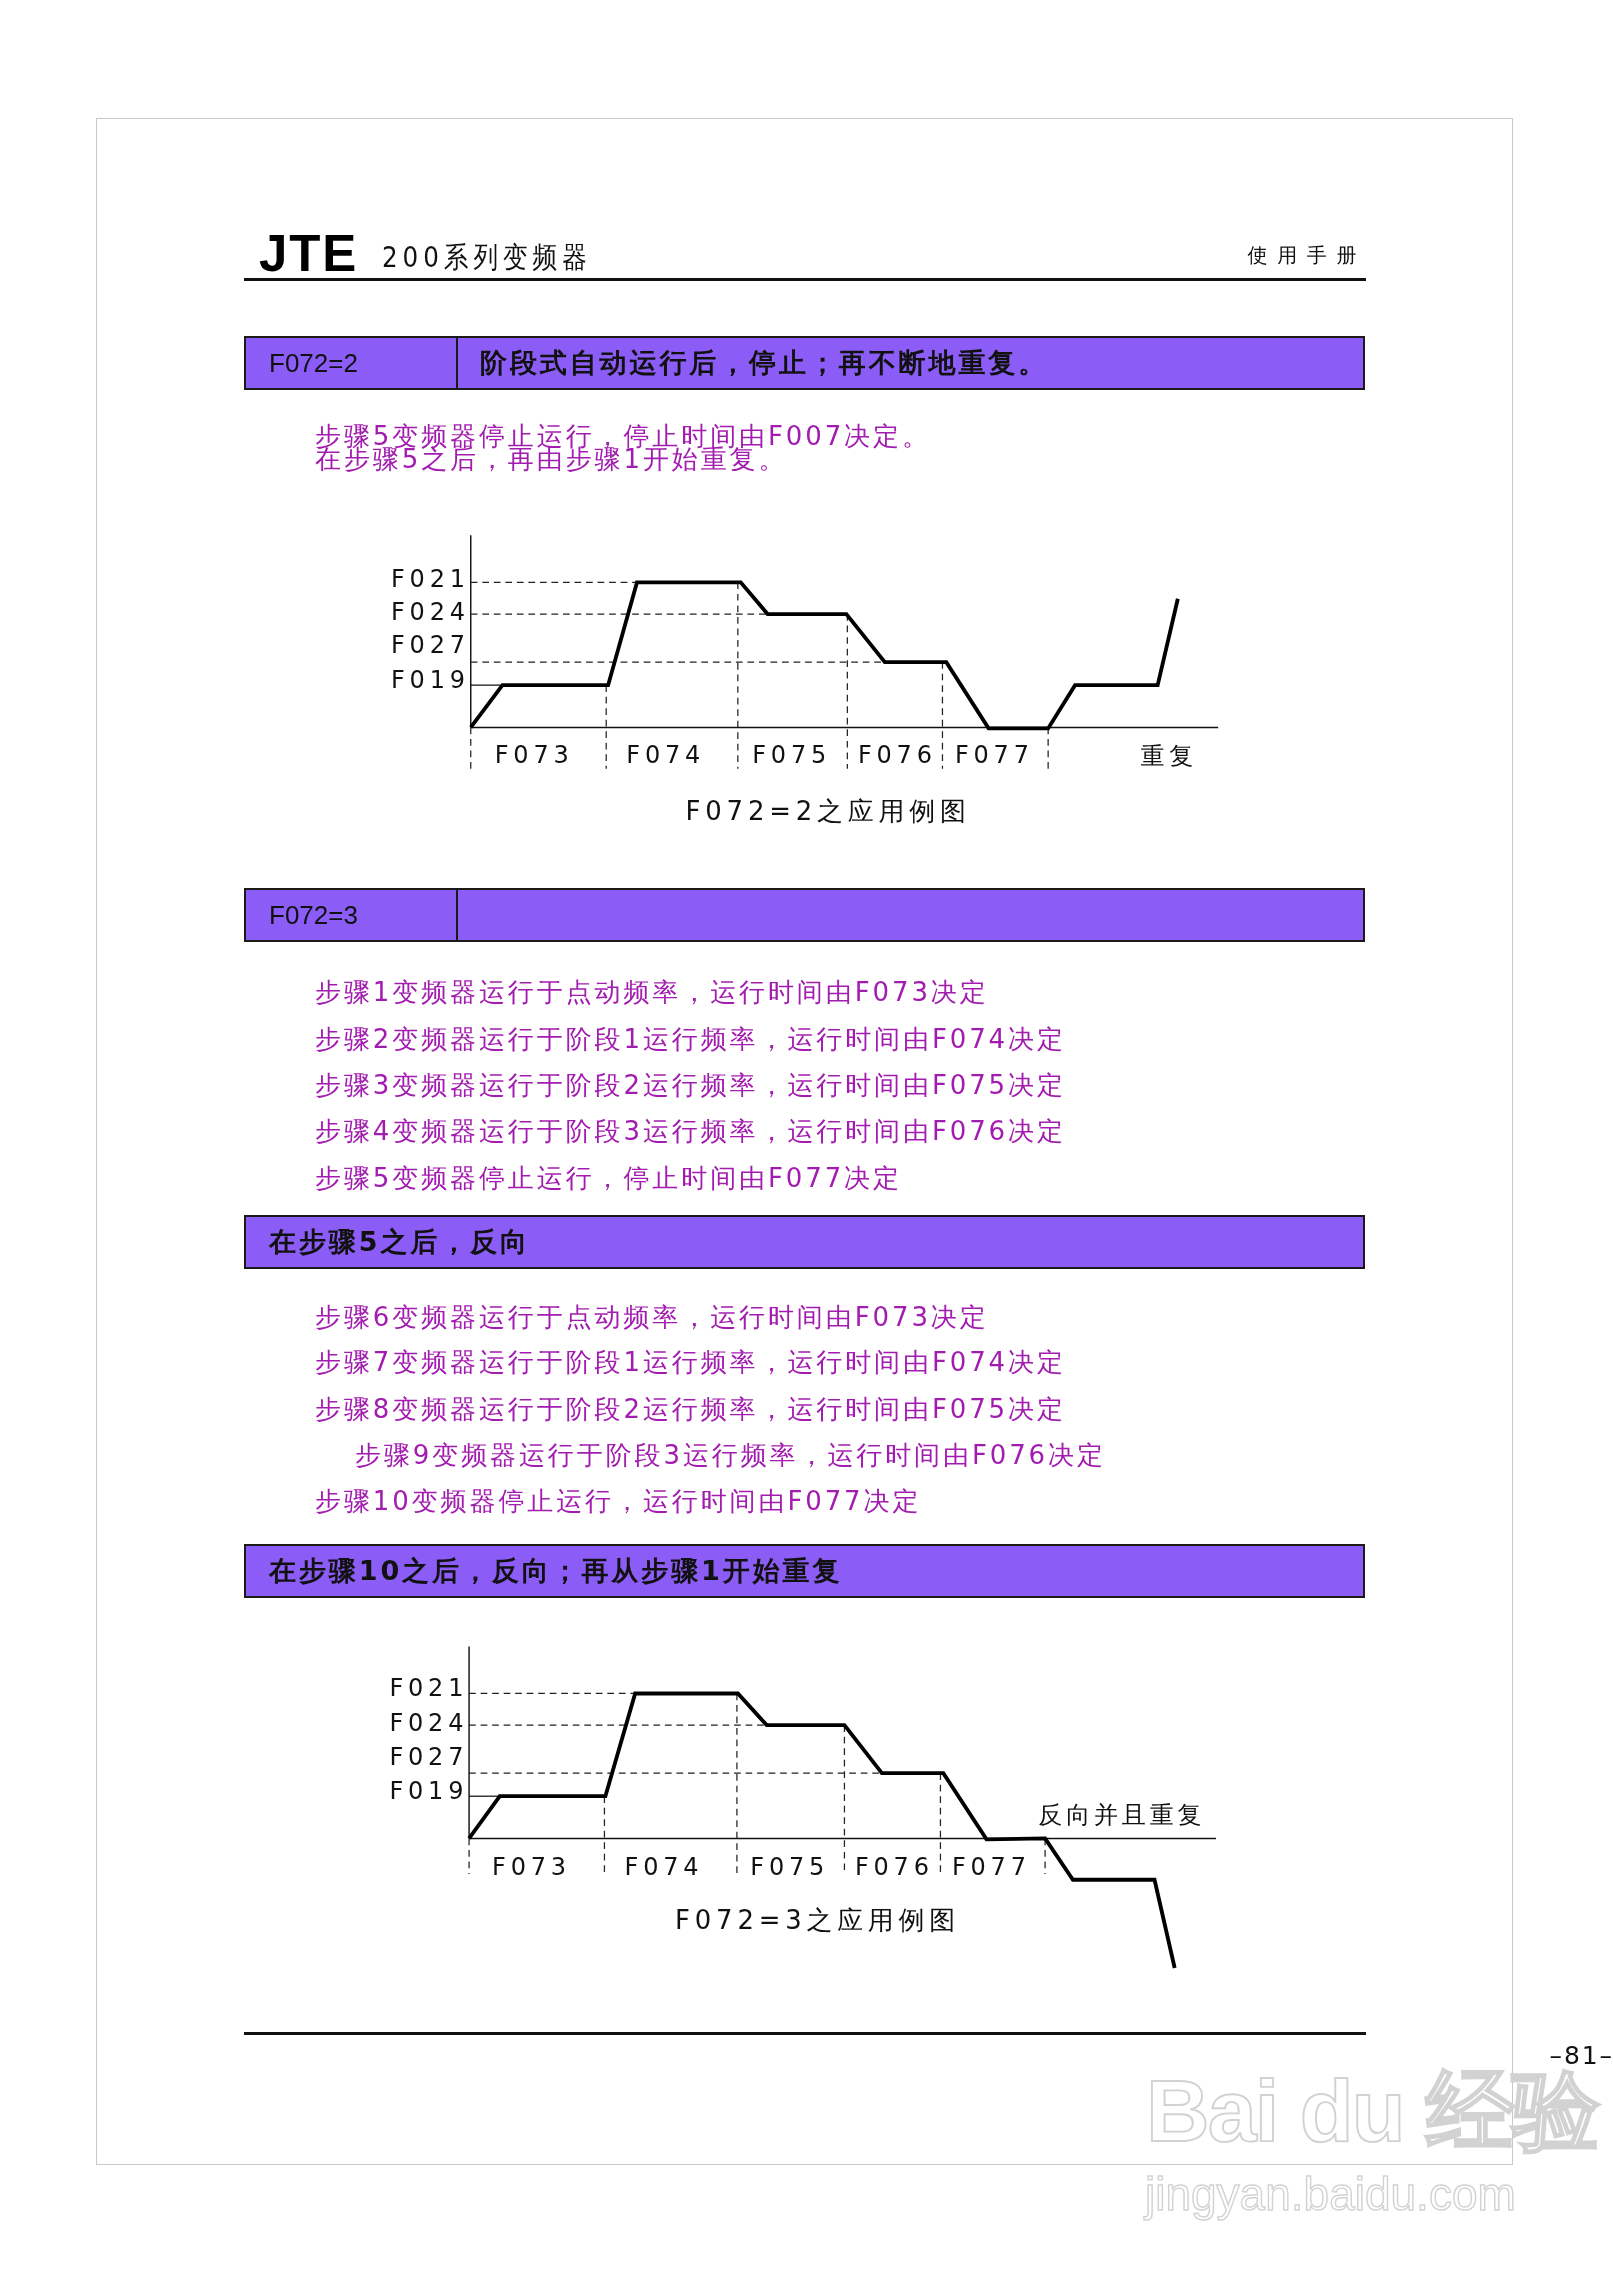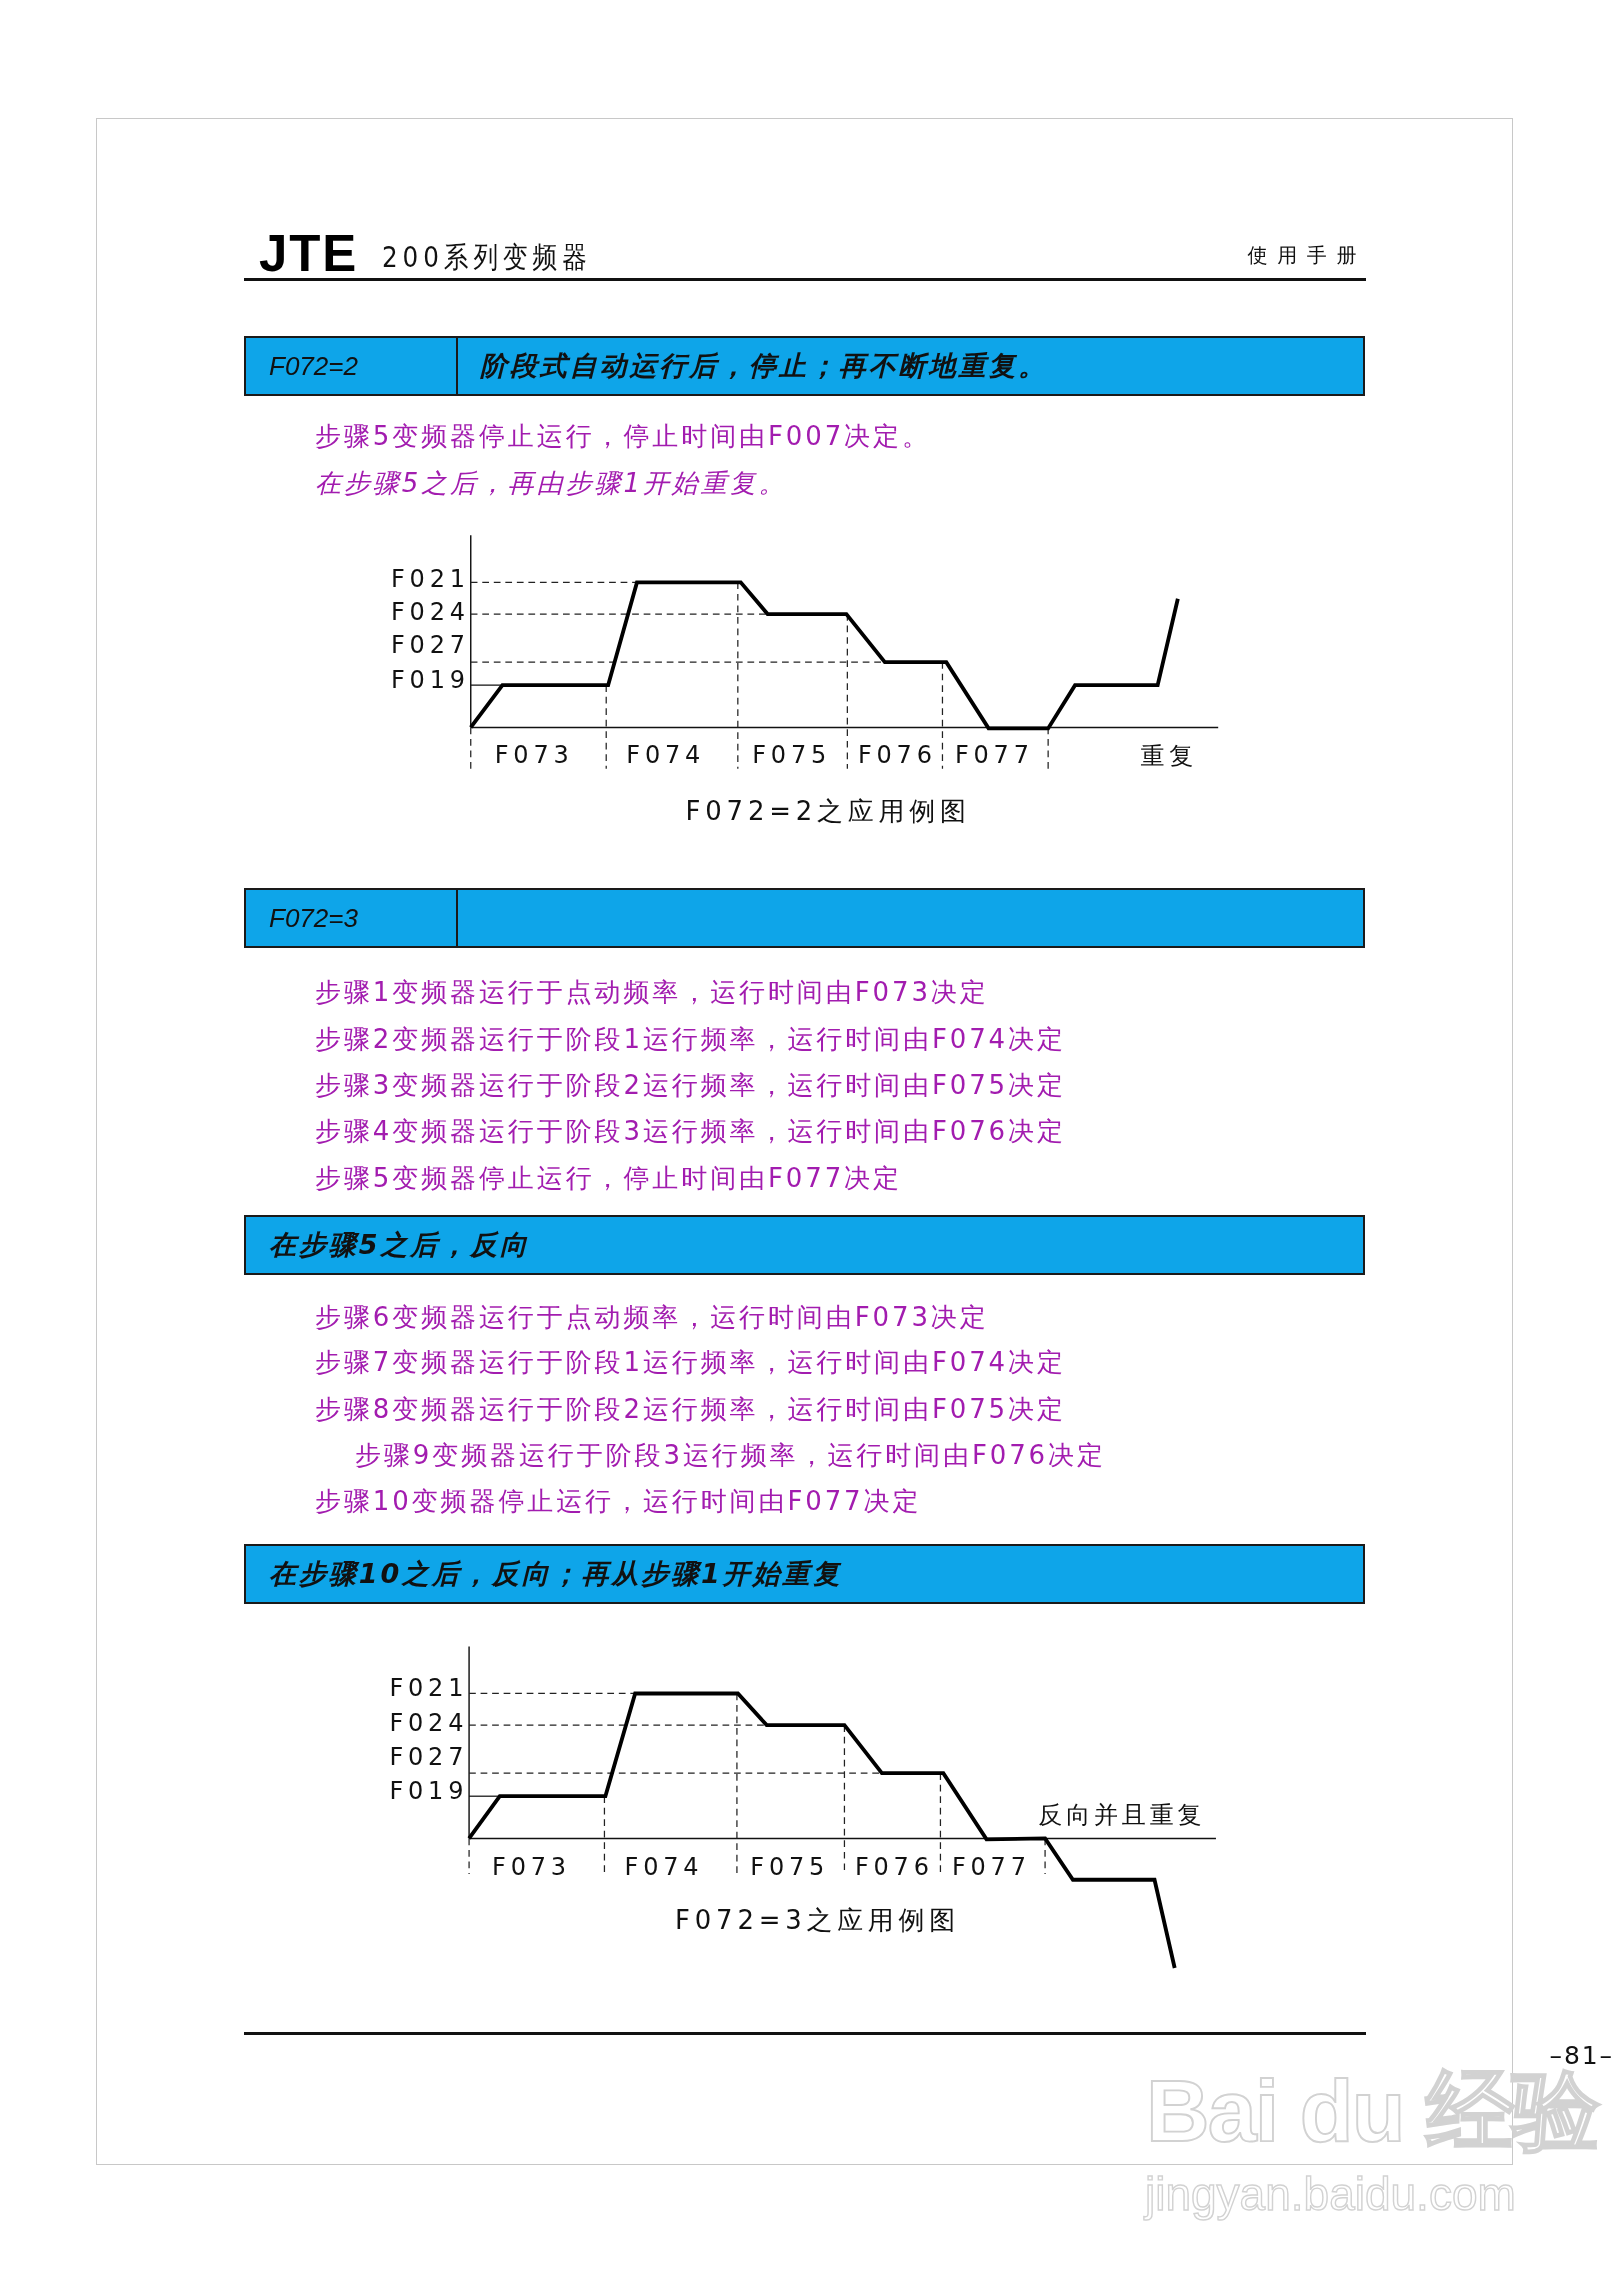--- a/index.html
+++ b/index.html
@@ -4,21 +4,21 @@
 <style>
   html, body { margin:0; padding:0; background:#ffffff; }
   body { width:1614px; height:2286px; position:relative; overflow:hidden; font-family:"DejaVu Sans","Liberation Sans",sans-serif; color:#111; }
   .abs { position:absolute; }
   .page-border { left:96px; top:118px; width:1417px; height:2047px; border:1.4px solid #c8c8c8; box-sizing:border-box; }
   .hdr-brand { left:259px; top:227px; font-family:"Liberation Sans",sans-serif; font-weight:bold; font-size:51px; line-height:54px; letter-spacing:1.9px; color:#000; }
   .hdr-series { left:382px; top:240px; font-size:29px; line-height:35px; letter-spacing:5.8px; color:#111; transform:scaleX(0.85); transform-origin:left center; }
   .hdr-right { right:248px; top:238px; font-size:20px; line-height:35px; font-weight:normal; letter-spacing:9.6px; color:#111; }
   .hdr-rule { left:244px; top:278px; width:1122px; height:2.9px; background:#111; }
 
-  .box { left:244px; width:1121px; height:60px; border:2.4px solid #1a1a1a; box-sizing:border-box; background:#0ea5e9;font-style:italic; }
+  .box { left:244px; width:1121px; height:54px; border:2.4px solid #1a1a1a; box-sizing:border-box; background:#8b5cf6; }
   .box .code { position:absolute; left:23px; top:0; height:100%; width:188px; display:flex; align-items:center; font-size:26px; color:#111; font-family:"Liberation Sans",sans-serif; }
   .box .divider { position:absolute; left:210px; top:0; bottom:0; width:2.4px; background:#1a1a1a; }
   .box .title { position:absolute; left:234px; top:0; height:100%; display:flex; align-items:center; font-size:27px; font-weight:bold; letter-spacing:2.9px; color:#111; white-space:nowrap; }
   .box .title-full { position:absolute; left:23px; top:0; height:100%; display:flex; align-items:center; font-size:27px; font-weight:bold; letter-spacing:2.9px; color:#111; white-space:nowrap; }
 
   .line { left:315px; font-size:26px; line-height:31px; letter-spacing:2.9px; color:#a21caf; white-space:nowrap; }
 
   svg text { font-family:"DejaVu Sans","Liberation Sans",sans-serif; }
   .page-num { left:0; width:1614px; text-align:right; top:2041px; font-size:25px; letter-spacing:1.9px; color:#111; }
   .wm-logo { left:1146px; top:2065px; font-size:88px; font-weight:bold; color:#ffffff; -webkit-text-stroke:1.9px #d2d2d2; letter-spacing:-1.9px; line-height:92px; font-family:"Liberation Sans",sans-serif; }
@@ -33,21 +33,21 @@
 <div class="abs hdr-series">200系列变频器</div>
 <div class="abs hdr-right">使用手册</div>
 <div class="abs hdr-rule"></div>
 
 <div class="abs box" style="top:336px;">
   <div class="code">F072=2</div>
   <div class="divider"></div>
   <div class="title">阶段式自动运行后，停止；再不断地重复。</div>
 </div>
 <div class="abs line" style="top:421px;">步骤5变频器停止运行，停止时间由F007决定。</div>
-<div class="abs line" style="top:468px;font-style:italic;">在步骤5之后，再由步骤1开始重复。</div>
+<div class="abs line" style="top:444px;">在步骤5之后，再由步骤1开始重复。</div>
 
 <svg class="abs" style="left:0;top:0;" width="1614" height="865" viewBox="0 0 1680 900">
   <g stroke="#111" stroke-width="1.5" fill="none">
     <line x1="490" y1="557" x2="490" y2="757"></line>
     <line x1="490" y1="757" x2="1268" y2="757"></line>
     <line x1="490" y1="713" x2="523" y2="713" stroke-width="1.3"></line>
   </g>
   <g stroke="#222" stroke-width="1.3" stroke-dasharray="7,5" fill="none">
     <line x1="490" y1="606" x2="663" y2="606"></line>
     <line x1="490" y1="639" x2="799" y2="639"></line>

